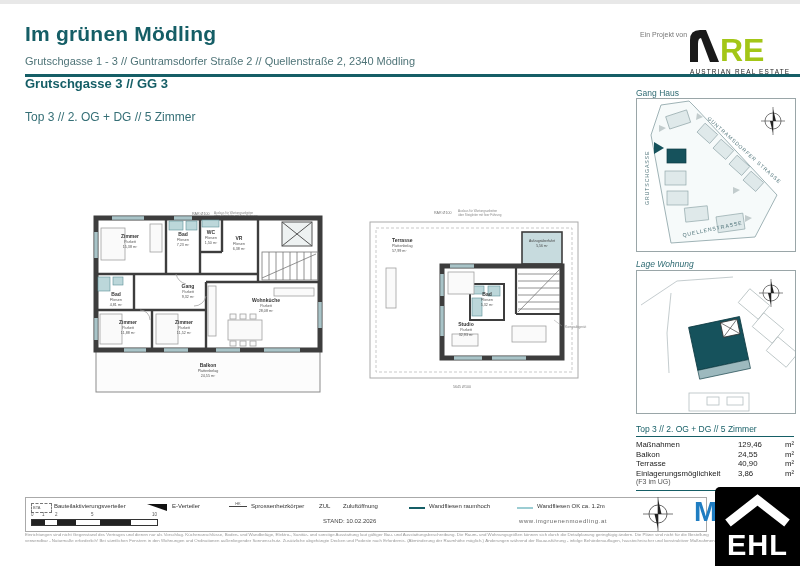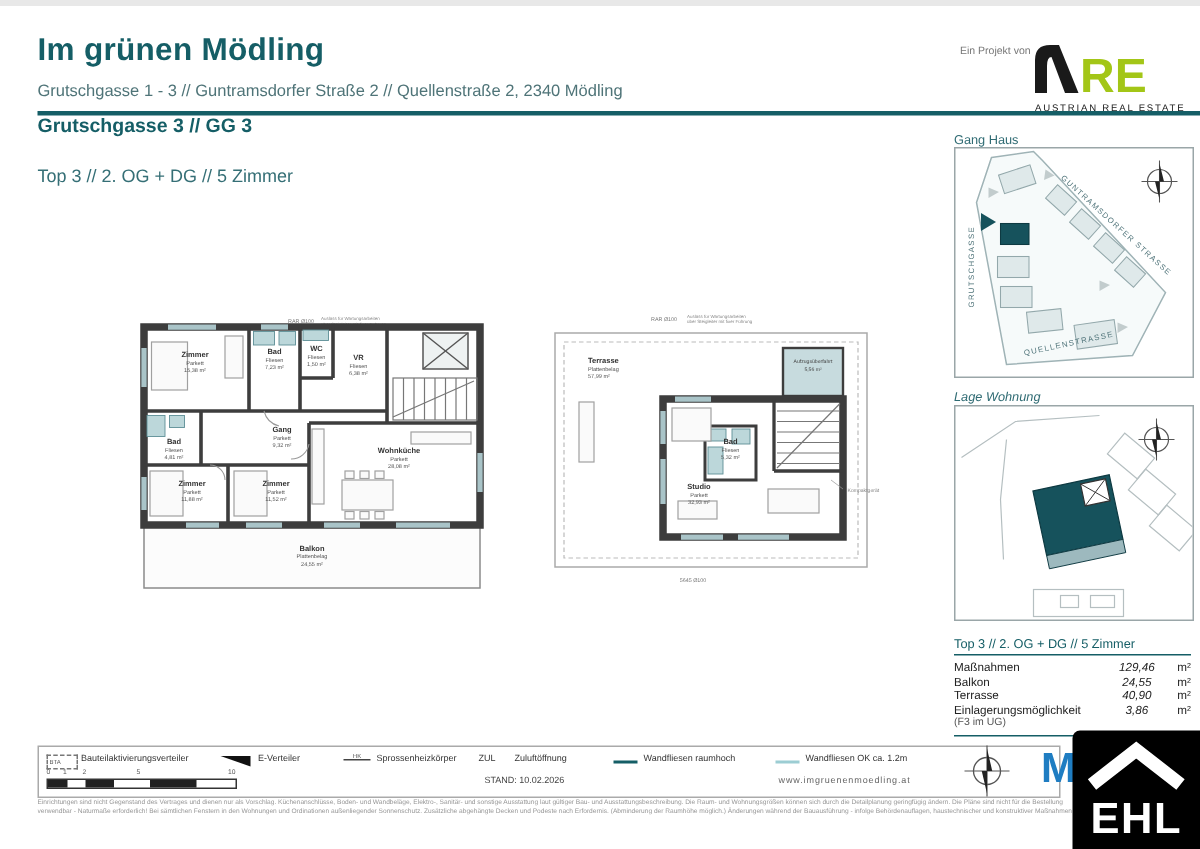--- a/index.html
+++ b/index.html
@@ -9,21 +9,21 @@
   .page-subtitle{font-size:11px;color:#4f7478;}
   .sec-title{font-size:13px;font-weight:bold;color:#155E66;}
   .sec-sub{font-size:12px;color:#356f76;}
   .rule{background:#155E66;height:3px;}
   .side-label{font-size:8.5px;color:#2f6b73;}
   .side-box{border:1px solid #9aa6a8;background:#fff;}
   .unit-title{font-size:8.5px;color:#155E66;}
   .hr-teal{border-top:1px solid #155E66;height:0;}
   .trow{display:flex;font-size:7.8px;color:#222;line-height:9.5px;}
   .trow .lbl{flex:1;}
-  .trow .val{width:40px;text-align:center;font-style:italic;}
+  .trow .val{width:40px;text-align:left;}
   .trow .unit{width:16px;text-align:right;}
   .note{font-size:7px;color:#555;}
   .leg-label{font-size:6px;color:#333;white-space:nowrap;}
   .leg-abbr{font-size:6px;color:#333;}
   .fineprint{font-size:4.4px;color:#979797;white-space:nowrap;overflow:hidden;width:770px;}
   .ehl-box{background:#000000;border-radius:5px 0 0 0;z-index:3;}
   .ehl-text{font-size:29px;font-weight:800;color:#fff;letter-spacing:1px;text-align:center;}
   .m-mark{font-size:28px;font-weight:800;color:#1F7DC2;z-index:1;}
   .proj-label{font-size:7px;color:#777;}
   svg text{font-family:"Liberation Sans",sans-serif;}

